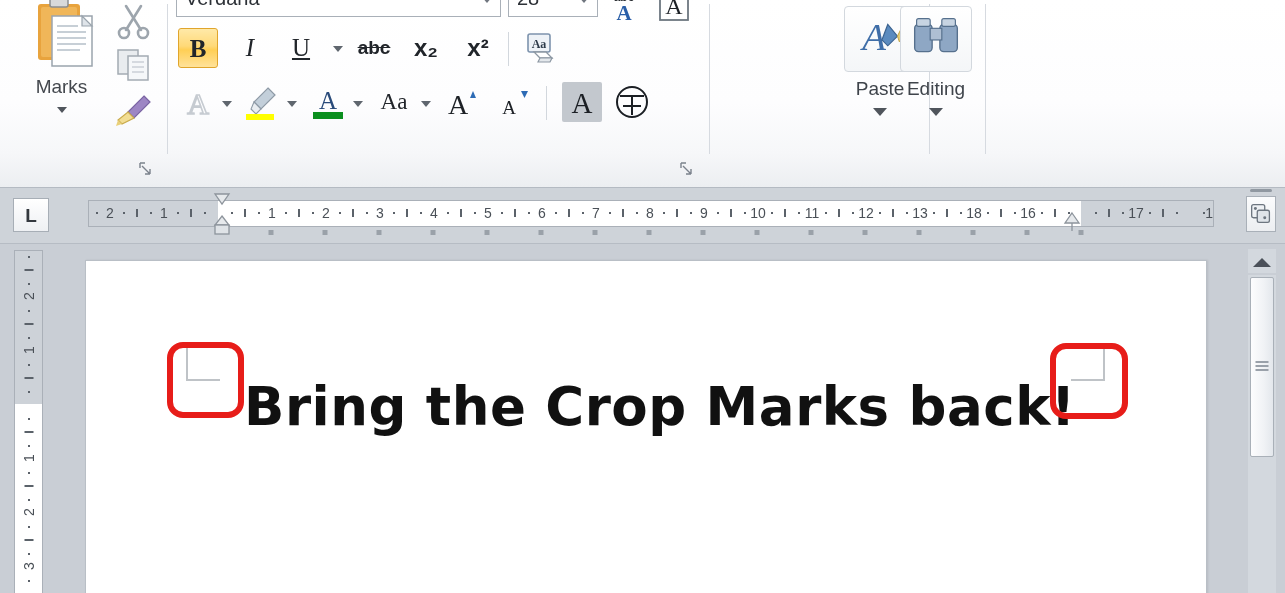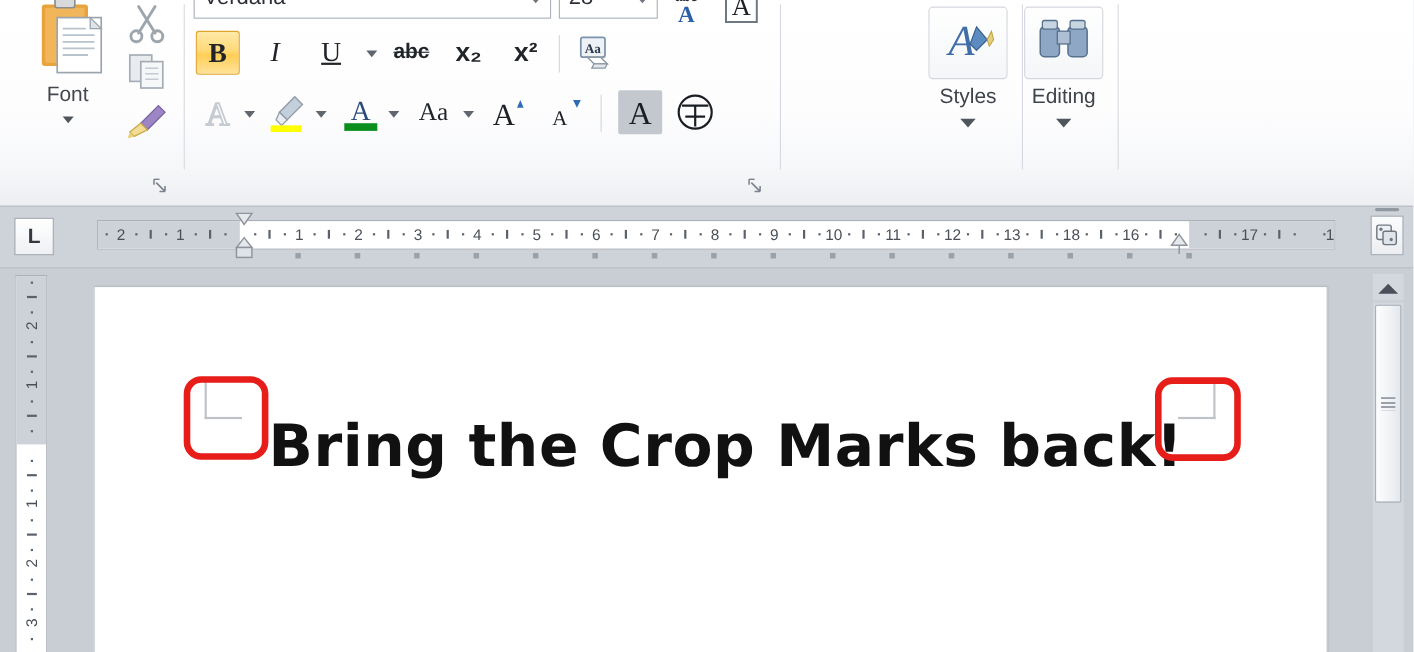--- a/index.html
+++ b/index.html
@@ -445,21 +445,21 @@
             <path d="M52 26 L62 36 L52 36 Z" fill="#dfe4e9" stroke="#9aa4ad" stroke-width="1.2"></path>
             <g stroke="#b9c3cc" stroke-width="1.6">
               <line x1="27" y1="36" x2="48" y2="36"></line>
               <line x1="27" y1="42" x2="56" y2="42"></line>
               <line x1="27" y1="48" x2="56" y2="48"></line>
               <line x1="27" y1="54" x2="56" y2="54"></line>
               <line x1="27" y1="60" x2="50" y2="60"></line>
             </g>
           </svg>
         </div>
-        <div class="paste-label">Font</div>
+        <div class="paste-label">Marks</div>
         <div class="paste-caret">
           <svg viewBox="0 0 14 8" width="14" height="8">
               <path d="M2 1 L12 1 L7 7 Z" fill="#50555c"></path>
             </svg>
         </div>
       </div>
 
       <div class="mini-btn" style="left:110px; top:0px;">
         <div>
           <svg viewBox="0 0 46 42" width="46" height="42">
@@ -625,26 +625,26 @@
 
 
     <div class="cgroup" style="left:830px; width:100px;">
       <div class="cbtn">
         <svg viewBox="0 0 72 66" width="70" height="64">
           <text x="30" y="44" font-size="40" fill="#3f6ea8" text-anchor="middle" font-family="'Liberation Serif',serif" font-style="italic">A</text>
           <path d="M44 18 L54 30 L44 40 L38 34 Z" fill="#5b8bbf" stroke="#3a628f" stroke-width="1.2"></path>
           <path d="M54 30 L58 22 L60 30 L56 36 Z" fill="#e8d07a" stroke="#bfa247" stroke-width="1"></path>
         </svg>
       </div>
-      <div class="clabel">Styles</div>
+      <div class="clabel">Paste</div>
       <div class="ccaret"></div>
       <div class="group-sep" style="left:99px;"></div>
     </div>
 
-    <div class="cgroup" style="left:917px; width:100px;">
+    <div class="cgroup" style="left:886px; width:100px;">
       <div class="cbtn">
         <svg viewBox="0 0 72 66" width="70" height="64">
           <rect x="14" y="18" width="18" height="28" rx="4" fill="#8ea7c4" stroke="#5e7siz9" stroke-width="0"></rect>
           <rect x="14" y="18" width="18" height="28" rx="4" fill="#8ea7c4" stroke="#56708d" stroke-width="1.4"></rect>
           <rect x="40" y="18" width="18" height="28" rx="4" fill="#8ea7c4" stroke="#56708d" stroke-width="1.4"></rect>
           <rect x="30" y="22" width="12" height="12" fill="#aebfd3" stroke="#56708d" stroke-width="1.2"></rect>
           <rect x="16" y="12" width="14" height="8" rx="2" fill="#c7d4e2" stroke="#56708d" stroke-width="1.2"></rect>
           <rect x="42" y="12" width="14" height="8" rx="2" fill="#c7d4e2" stroke="#56708d" stroke-width="1.2"></rect>
         </svg>
       </div>

